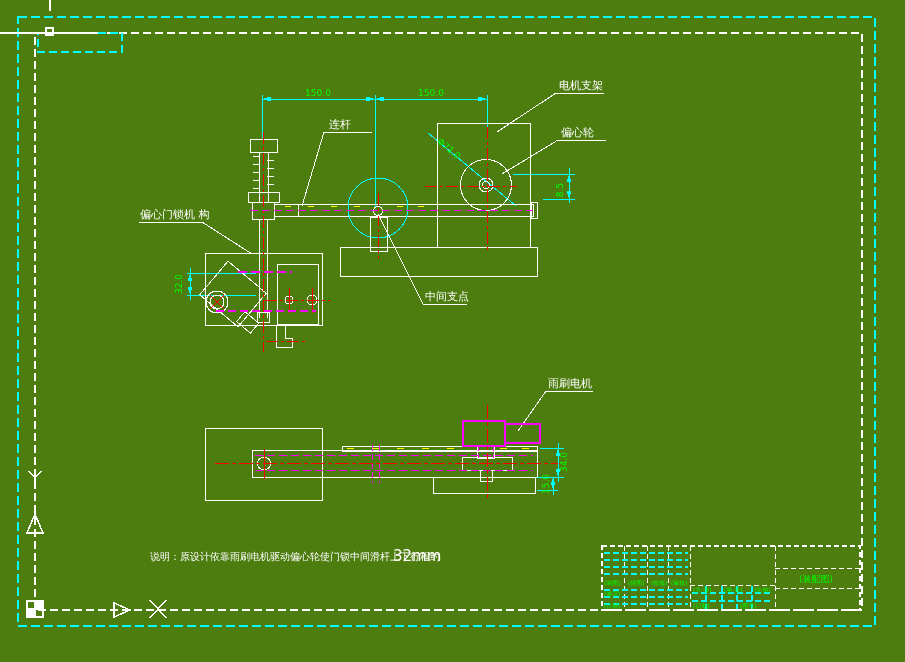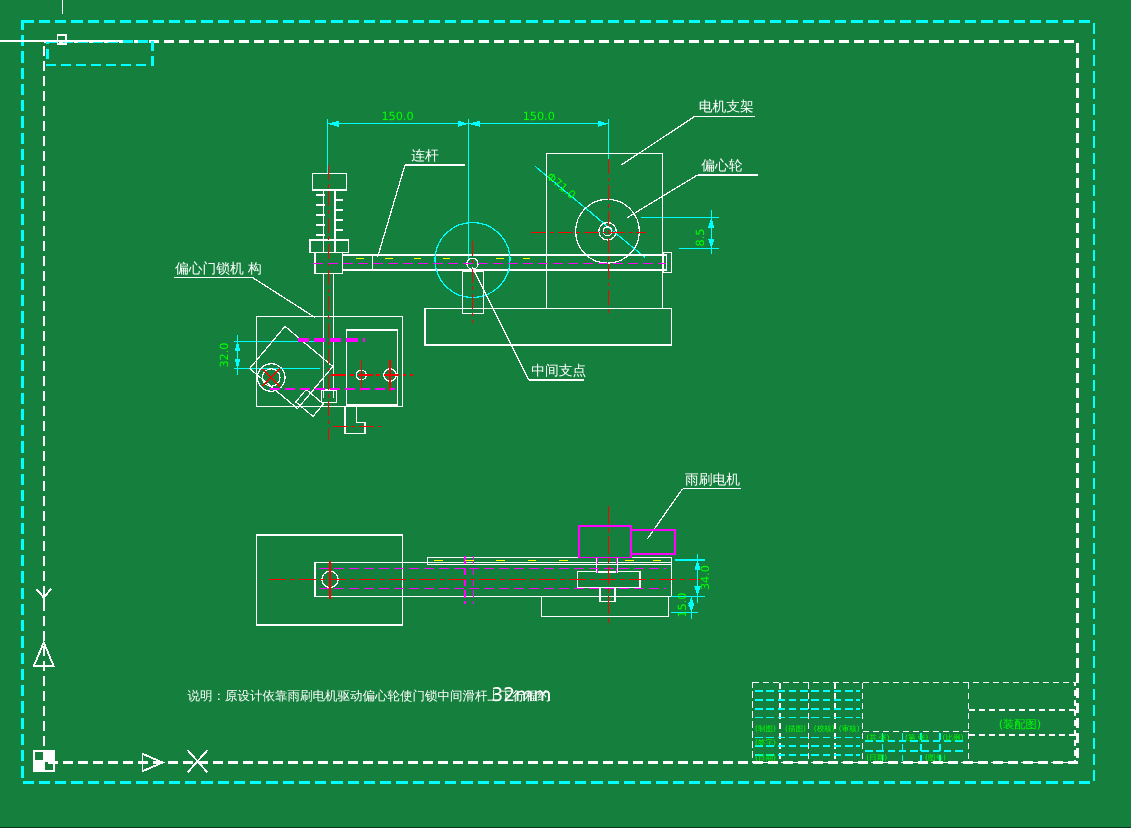--- a/index.html
+++ b/index.html
@@ -1,16 +1,16 @@
 <!DOCTYPE html>
 <html><head>
 <meta charset="utf-8">
 <style>
   html,body{margin:0;padding:0;background:#000;}
-  #screen{position:relative;width:905px;height:662px;background:#15803d;overflow:hidden;
+  #screen{position:relative;width:905px;height:662px;background:#4d7c0f;overflow:hidden;
           font-family:"DejaVu Sans",sans-serif;}
   svg{position:absolute;left:0;top:0;}
   text{font-family:"DejaVu Sans",sans-serif;}
   .lbl{fill:#ffffff;font-size:11px;}
   .dim{fill:#00ff00;font-size:9px;}
   .tiny{fill:#00ff00;font-size:6px;}
   .note{fill:#ffffff;font-size:10px;letter-spacing:0px;}
   .note-big{fill:#ffffff;font-size:15px;}
   .tb-main{fill:#00ff00;font-size:9px;}
 </style>

